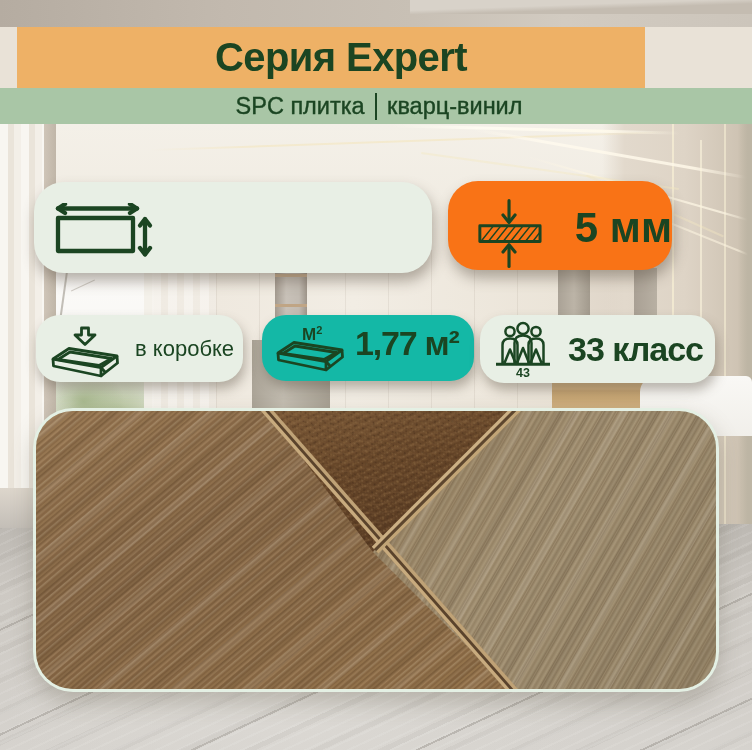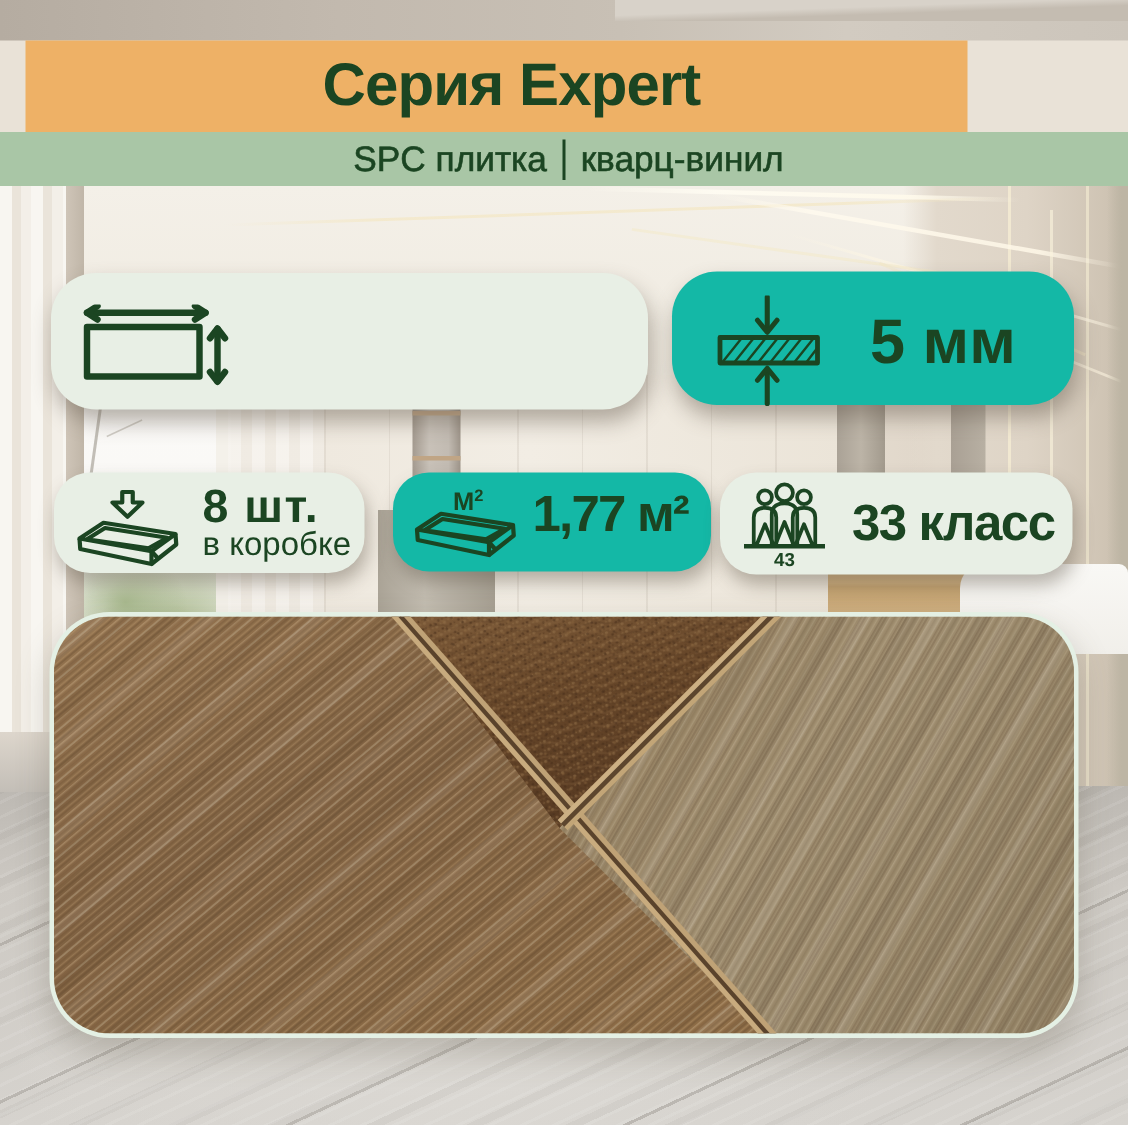--- a/index.html
+++ b/index.html
@@ -103,21 +103,21 @@
     <path d="M10 1 L3 5.5 L10 10"></path>
     <path d="M75 1 L82 5.5 L75 10"></path>
     <rect x="3" y="15" width="75" height="33"></rect>
     <path d="M90 16.5 V51"></path>
     <path d="M85 22.5 L90 16 L95 22.5"></path>
     <path d="M85 45 L90 51.5 L95 45"></path>
   </svg>
 
 </div>
 
-<div class="abs" style="left:448px;top:181px;width:268px;height:89px;background:#14b8a6;border-radius:30px;box-shadow:2px 8px 14px rgba(95,85,72,.45);display:flex;align-items:center;">
+<div class="abs" style="left:448px;top:181px;width:224px;height:89px;background:#f97316;border-radius:30px;box-shadow:2px 8px 14px rgba(95,85,72,.45);display:flex;align-items:center;">
 
   <svg style="margin-left:30px;margin-top:16px;" width="70" height="74" viewBox="0 0 70 74" fill="none" stroke="#1b4522" stroke-width="3.4" stroke-linecap="round" stroke-linejoin="round">
     <path d="M33.5 1 V22"></path>
     <path d="M27 16.5 L33.5 24.5 L40 16.5"></path>
     <rect x="2" y="28" width="65" height="17" stroke-width="3.2"></rect>
     <path d="M4 44 L16 29 M12 44 L24 29 M20 44 L32 29 M28 44 L40 29 M36 44 L48 29 M44 44 L56 29 M52 44 L64 29 M60 44 L66.5 35.5" stroke-width="1.6"></path>
     <path d="M33.5 72 V51"></path>
     <path d="M27 56.5 L33.5 48.5 L40 56.5"></path>
   </svg>
 
@@ -129,21 +129,20 @@
   <svg style="margin-left:11px;" width="74" height="60" viewBox="0 0 74 60" fill="none" stroke="#1b4522" stroke-width="2.8" stroke-linejoin="round">
     <path d="M34.5 9 h7 v7 h6.5 l-10 9.5 -10 -9.5 h6.5 z"></path>
     <path d="M6 40 L22 29.5 L70 37 L54 48.5 Z"></path>
     <path d="M11 40.5 L23 33 L64.5 39.5 L52 46.5 Z"></path>
     <path d="M6 40 L6.5 47 L54 57 L54 48.5"></path>
     <path d="M70 37 L70.5 44 L54 57"></path>
     <path d="M54 48.5 L58.5 53.5"></path>
   </svg>
 
   <div style="margin-left:14px;">
-    <div class="dg" style="font-size:31px;font-weight:700;letter-spacing:1px;line-height:29px;white-space:nowrap;">8 шт.</div>
     <div class="dg" style="font-size:22px;font-weight:400;line-height:22px;white-space:nowrap;">в коробке</div>
   </div>
 </div>
 
 <div class="abs" style="left:262px;top:315px;width:212px;height:66px;background:#14b8a6;border-radius:24px;box-shadow:2px 7px 12px rgba(95,85,72,.42);display:flex;align-items:center;">
 
   <svg style="margin-left:12px;position:relative;top:-3px;" width="72" height="62" viewBox="0 0 72 62" fill="none" stroke="#1b4522" stroke-width="2.8" stroke-linejoin="round">
     <text x="28" y="26" font-size="17" font-weight="700" fill="#1b4522" stroke="none" font-family="Liberation Sans, sans-serif">М<tspan font-size="11" dy="-6">2</tspan></text>
     <path d="M4 39 L20 28.5 L68 36 L52 47.5 Z"></path>
     <path d="M9 39.5 L21 32 L62.5 38.5 L50 45.5 Z"></path>

